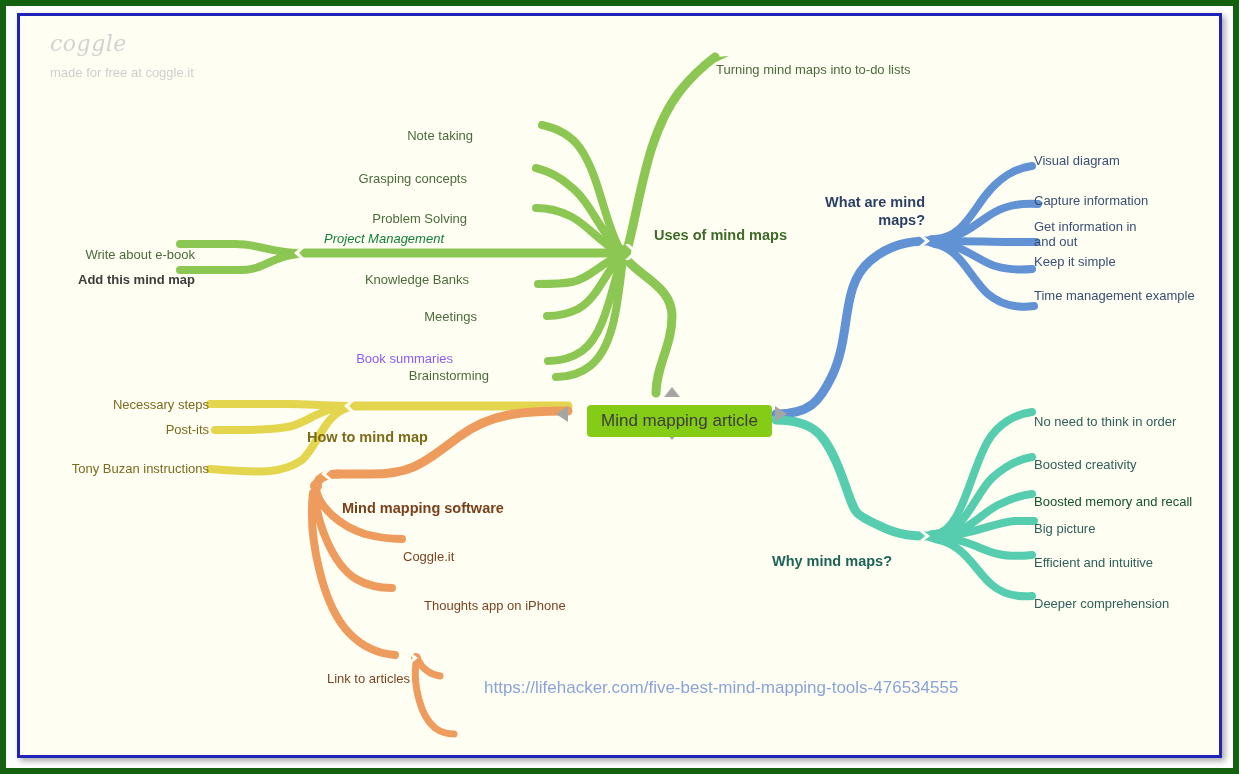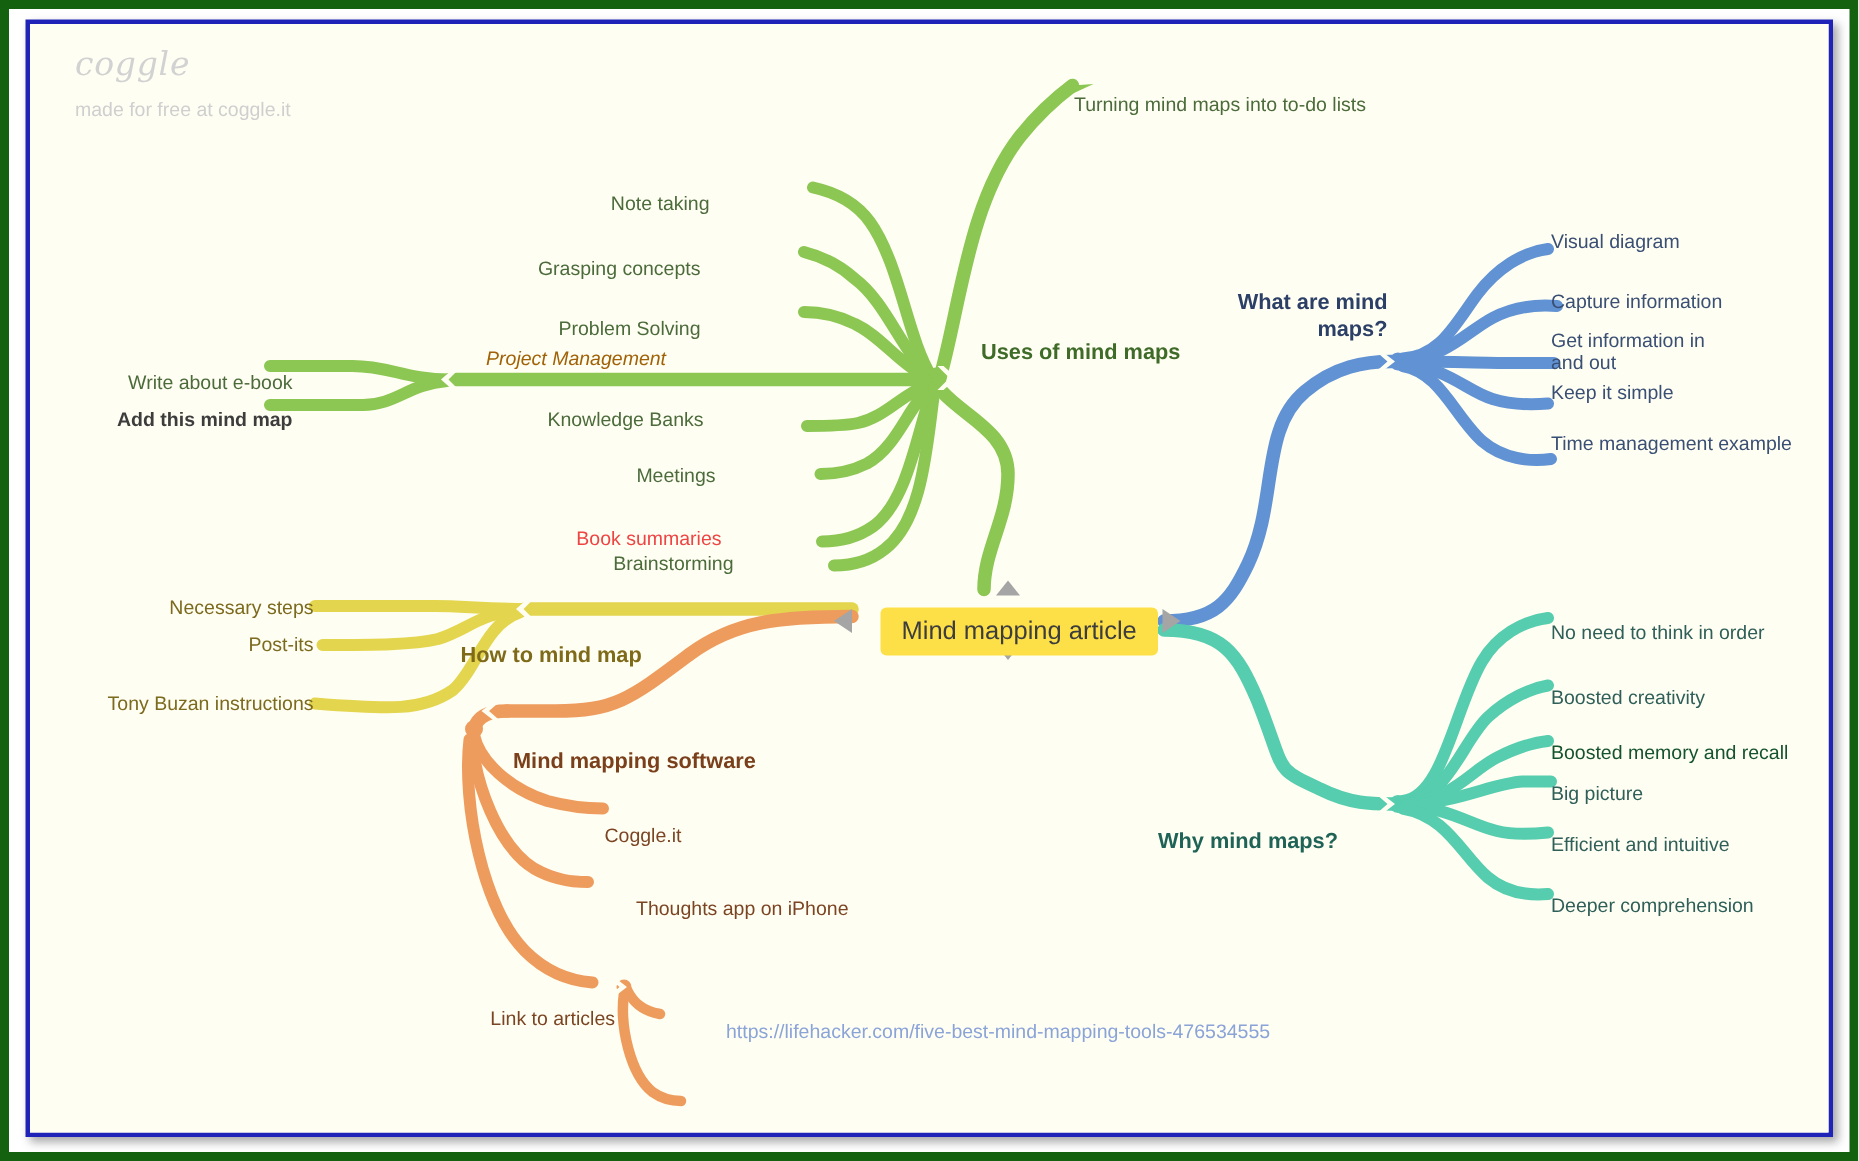--- a/index.html
+++ b/index.html
@@ -69,21 +69,21 @@
     color: #cfcfcf;
     margin-top: 8px;
     line-height: 16px;
   }
   
   #central-node {
     position: absolute;
     left: 567px;
     top: 389px;
     height: 32px;
-    background: #fde047;
+    background: #84cc16;
     border-radius: 4px;
     display: flex;
     align-items: center;
     padding: 0 14px;
     color: #3d3d3d;
     font-size: 17px;
     white-space: nowrap;
     box-sizing: border-box;
   }
   
@@ -94,21 +94,21 @@
   }
   .nlabel.wrap { white-space: normal; }
   .branch-title {
     font-weight: bold;
     font-size: 14.5px;
   }
   .leaf {
     font-size: 13px;
   }
   .leaf.small {
-    font-size: 13px;
+    font-size: 17px;
     line-height: 15px;
     padding-left: 36px;
   }
   .ralign { text-align: right; }
   .italic { font-style: italic; }
   .bold { font-weight: bold; }
 </style>
 </head>
 <body>
 
@@ -232,31 +232,31 @@
     <div class="nlabel branch-title" style="left:634px; top:212px; color:#3f6b28;">Uses of mind maps</div>
 
     <div class="nlabel leaf" style="left:696px; top:46px; color:#4b6b3b;">Turning mind maps into to-do lists</div>
 
     <div class="nlabel leaf ralign" style="right:746px; top:112px; color:#4b6b3b;">Note taking</div>
 
     <div class="nlabel leaf ralign" style="right:752px; top:155px; color:#4b6b3b;">Grasping concepts</div>
 
     <div class="nlabel leaf ralign" style="right:752px; top:195px; color:#4b6b3b;">Problem Solving</div>
 
-    <div class="nlabel leaf italic ralign" style="right:775px; top:215px; color:#a16207;">Project Management</div>
+    <div class="nlabel leaf italic ralign" style="right:775px; top:215px; color:#15803d;">Project Management</div>
 
     <div class="nlabel leaf ralign" style="right:1024px; top:231px; color:#4b6b3b;">Write about e-book</div>
 
     <div class="nlabel leaf bold ralign" style="right:1024px; top:256px; color:#3d3d3d;">Add this mind map</div>
 
     <div class="nlabel leaf ralign" style="right:750px; top:256px; color:#4b6b3b;">Knowledge Banks</div>
 
     <div class="nlabel leaf ralign" style="right:742px; top:293px; color:#4b6b3b;">Meetings</div>
 
-    <div class="nlabel leaf ralign" style="right:738px; top:335px; color:#ef4444;">Book summaries</div>
+    <div class="nlabel leaf ralign" style="right:766px; top:335px; color:#8b5cf6;">Book summaries</div>
 
     <div class="nlabel leaf ralign" style="right:730px; top:352px; color:#4b6b3b;">Brainstorming</div>
 
     <div class="nlabel branch-title ralign" style="right:294px; top:177px; color:#2b3f67; line-height:18px;">
       <div>What are mind</div>
       <div>maps?</div>
     </div>
 
     <div class="nlabel leaf" style="left:1014px; top:137px; color:#3a4f74;">Visual diagram</div>
 

